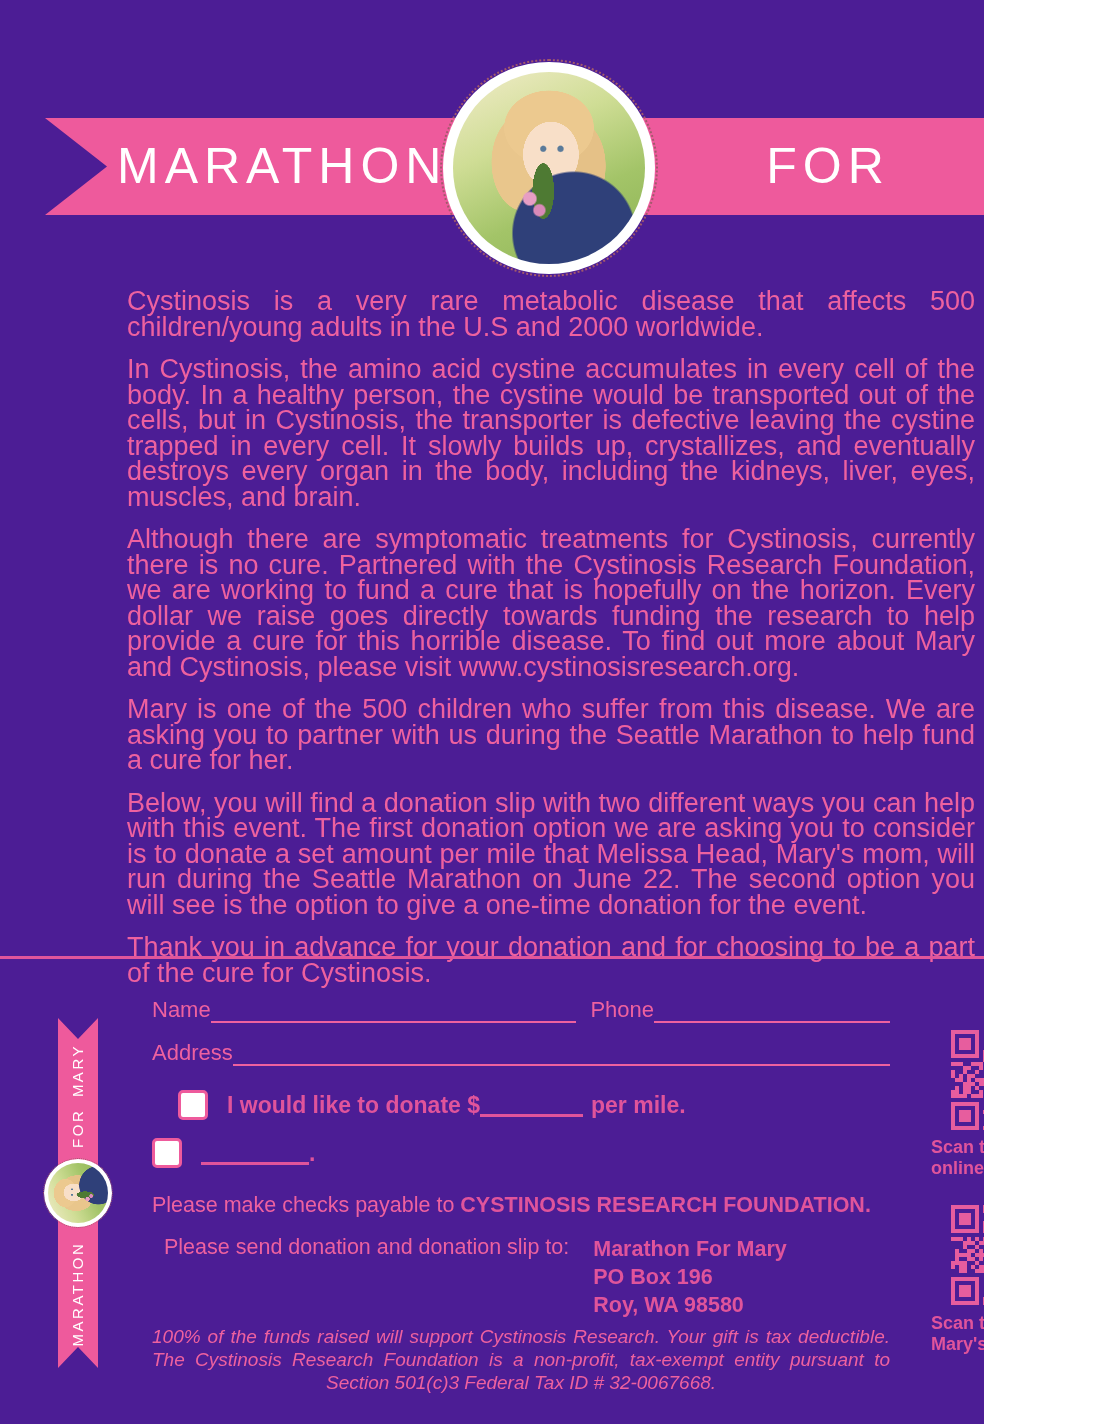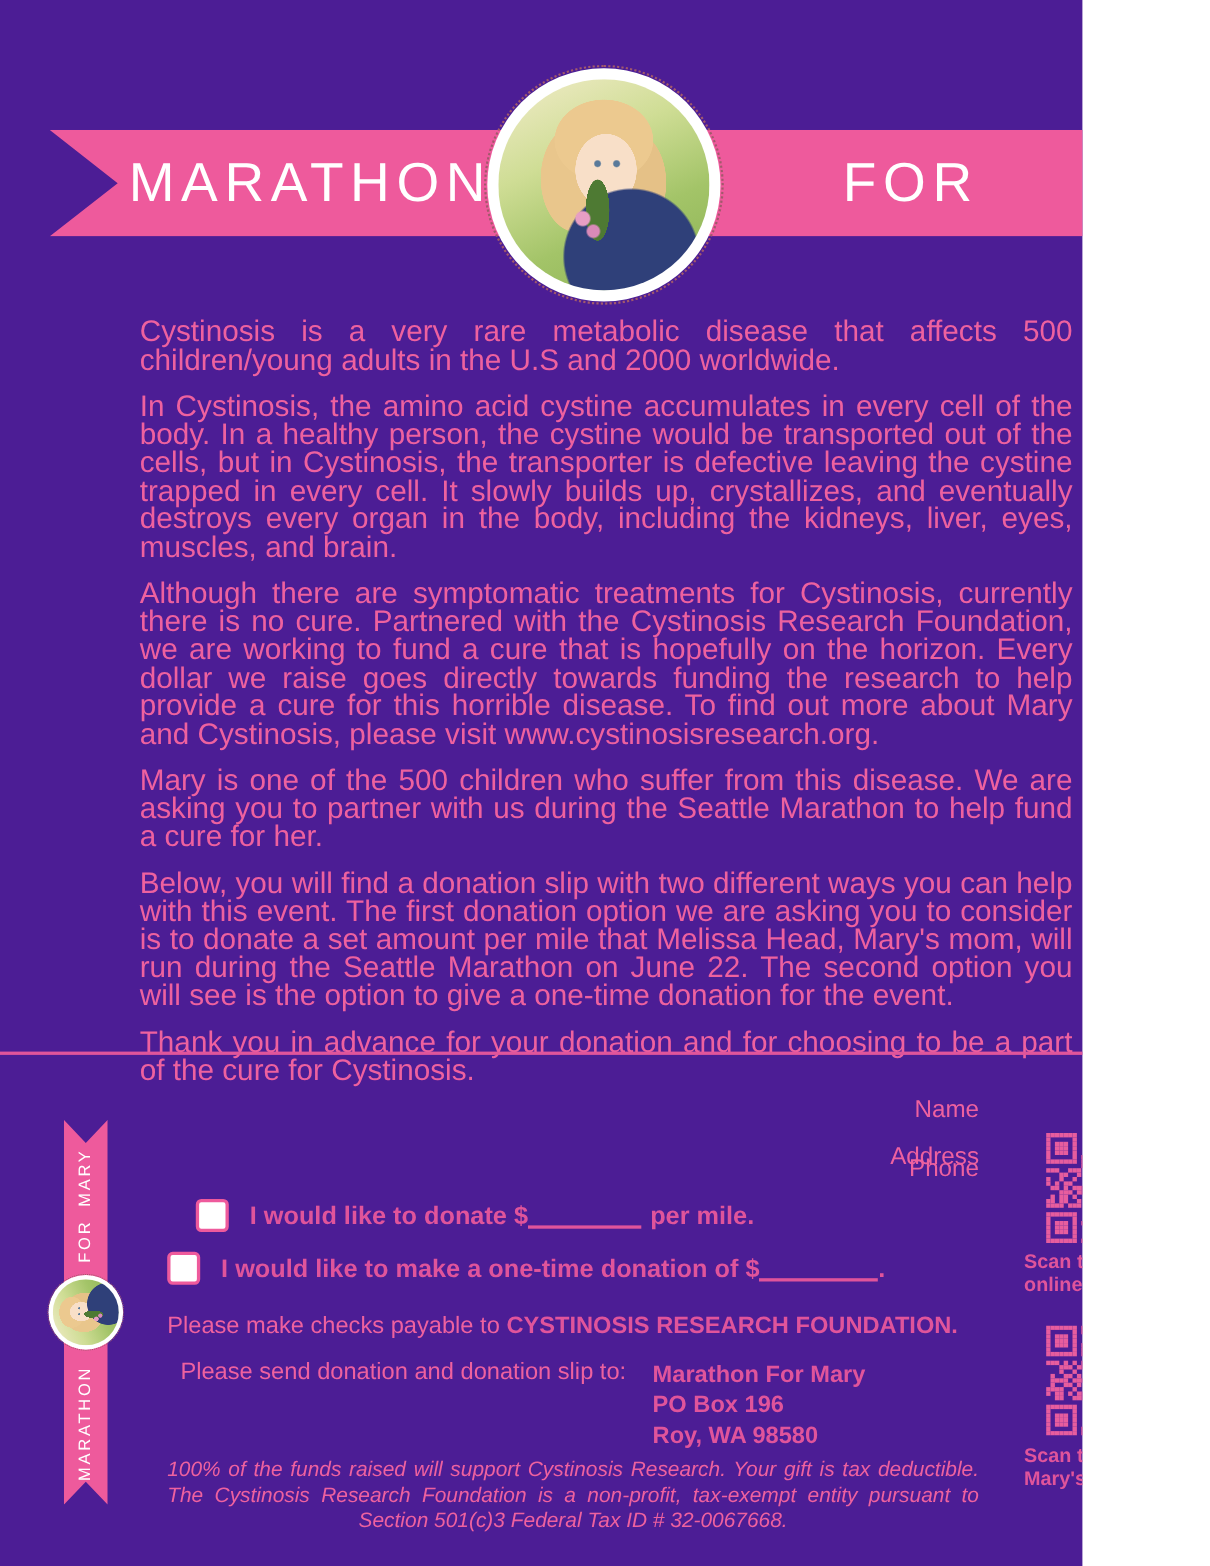--- a/index.html
+++ b/index.html
@@ -35,21 +35,21 @@
   
   .copy{position:absolute;left:127px;top:289px;width:848px;color:#ee619f;
         font-size:27px;line-height:25.5px;text-align:justify;}
   .copy p{margin:0 0 17px 0;}
 
   
   .divider{position:absolute;left:0;top:956px;width:1100px;height:3px;background:#e0559b;}
 
   
   .slip{position:absolute;left:152px;top:995px;width:738px;color:#ee619f;font-size:22px;}
-  .frow{position:absolute;left:0;width:738px;display:flex;align-items:flex-end;flex-direction:column;}
+  .frow{position:absolute;left:0;width:738px;display:flex;align-items:flex-end;}
   .fline{border-bottom:2px solid #ee619f;height:26px;}
   .grow{flex-grow:1;}
   .lbl{white-space:nowrap;}
   .row-name{top:0;}
   .row-addr{top:43px;}
   .phone-gap{margin-left:14px;}
 
   .opt{position:absolute;left:0;display:flex;align-items:center;color:#e0549b;font-weight:bold;font-size:23px;}
   .opt1{top:95px;padding-left:26px;}
   .opt2{top:143px;}
@@ -128,21 +128,20 @@
 
     <div class="opt opt1">
       <span class="chk"></span>
       <span>I would like to donate $</span>
       <span class="blank blank1"></span>
       <span class="sfx">per mile.</span>
     </div>
 
     <div class="opt opt2">
       <span class="chk"></span>
-      <span>I would like to make a one-time donation of $</span>
       <span class="blank blank2"></span>
       <span>.</span>
     </div>
 
     <div class="checks">
       <span>Please make checks payable to </span><b>CYSTINOSIS RESEARCH FOUNDATION.</b>
     </div>
 
     <div class="send">
       <span>Please send donation and donation slip to:</span>

